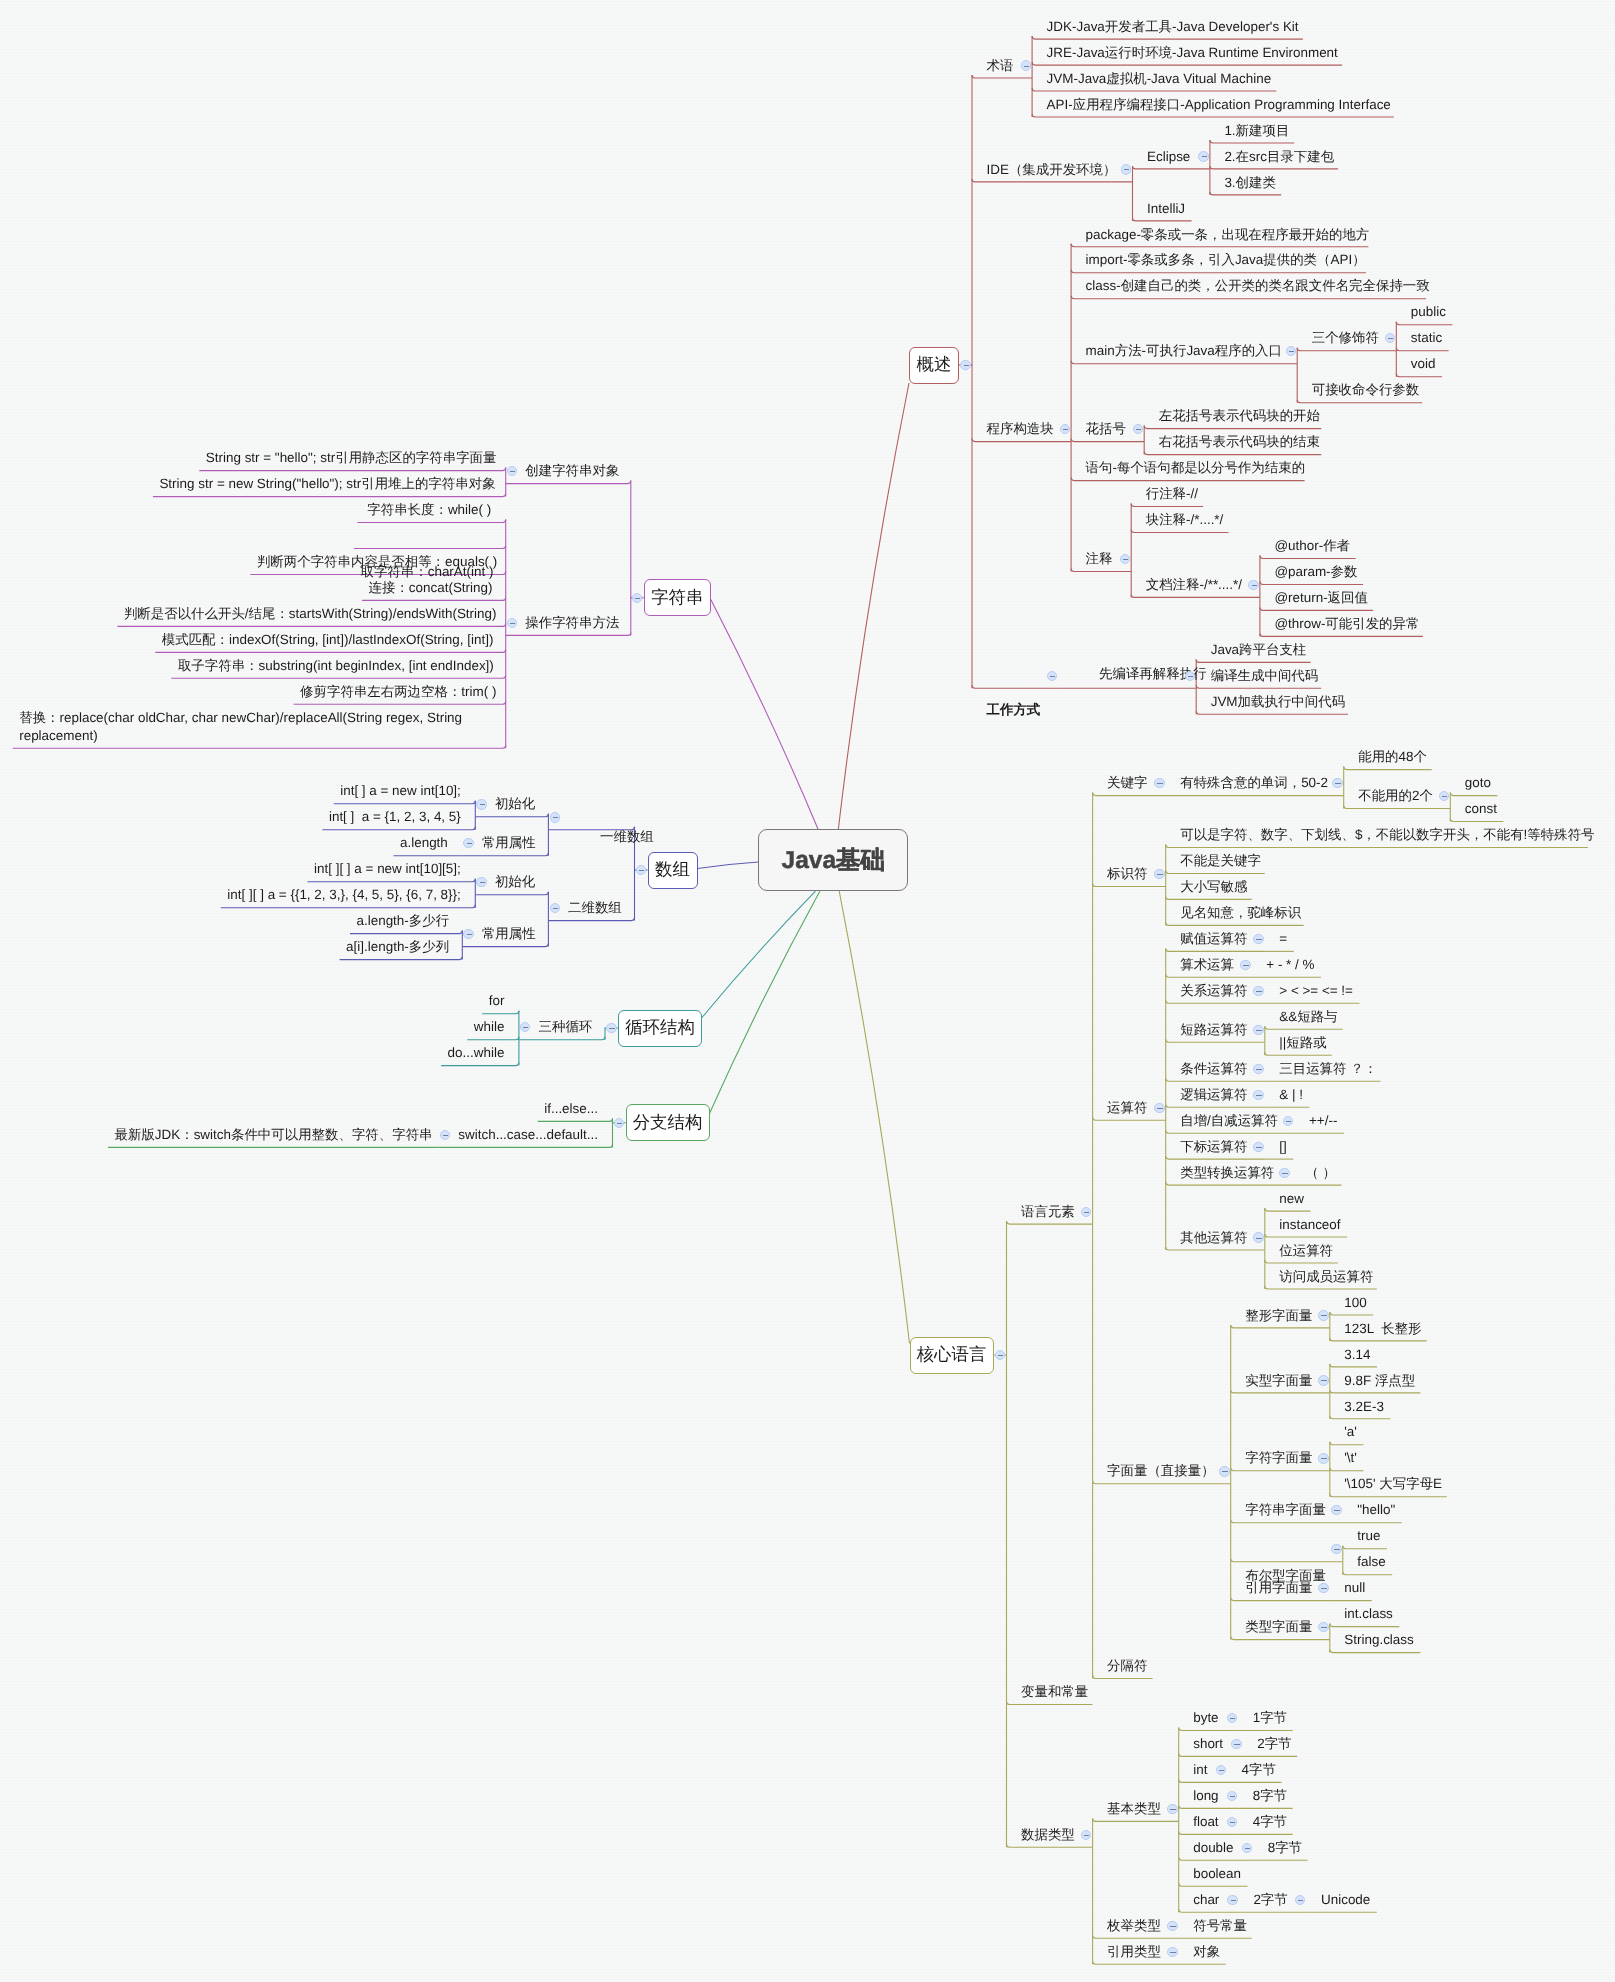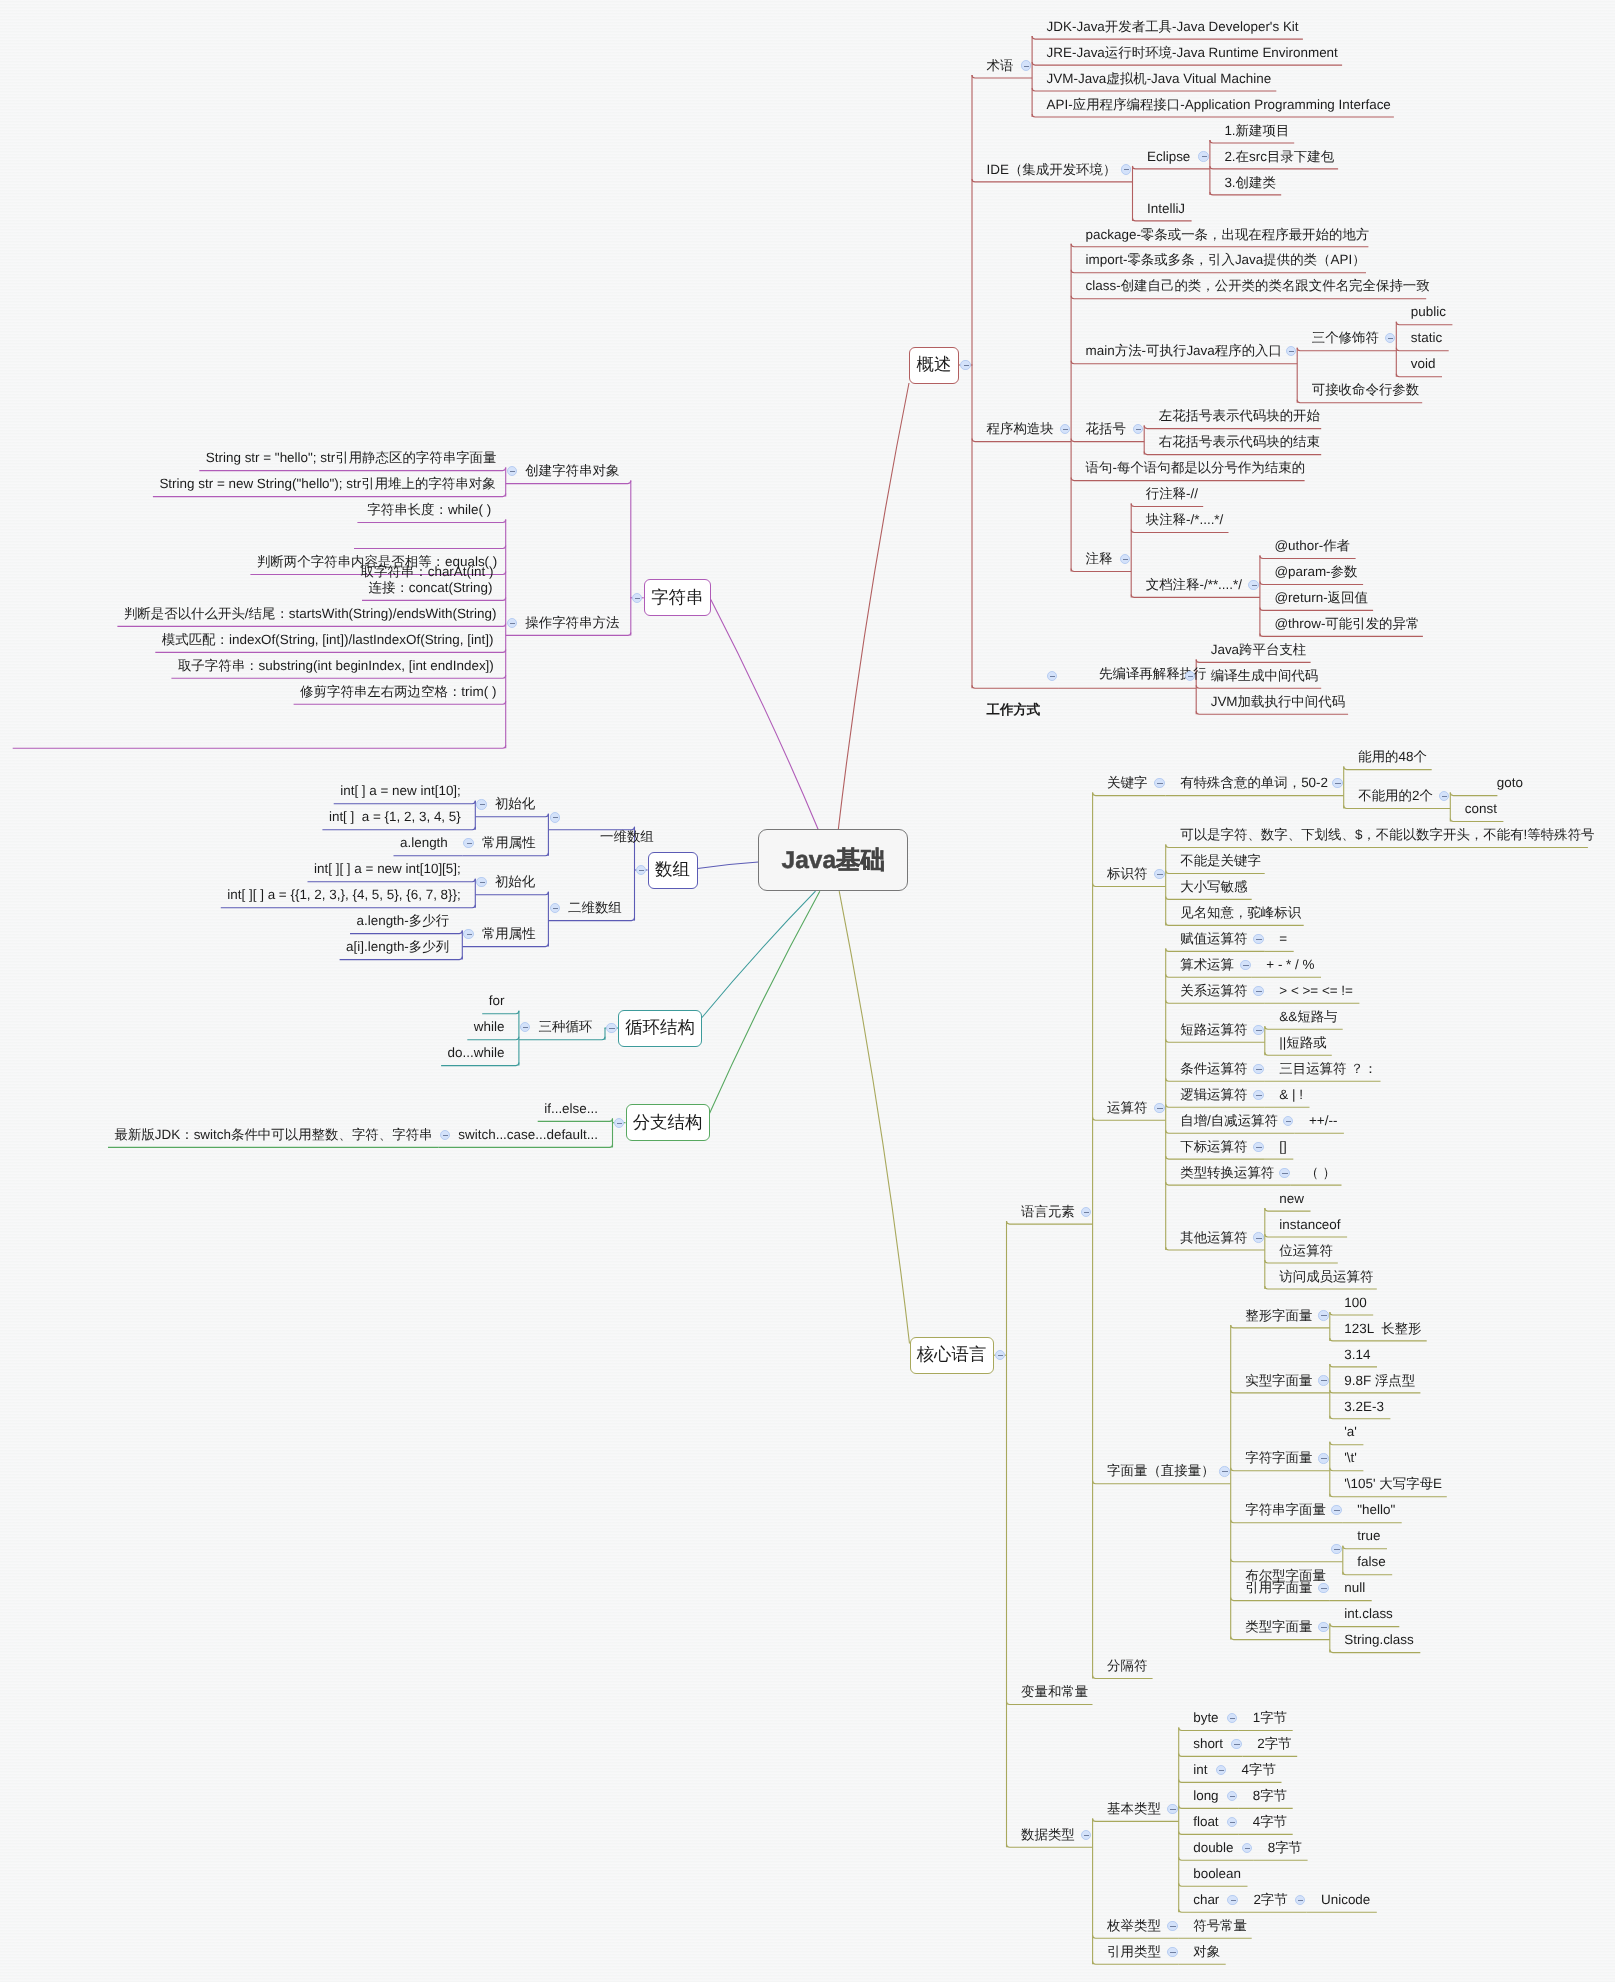--- a/index.html
+++ b/index.html
@@ -279,20 +279,21 @@
   <div class="node ralign" style="left:159.4px;top:471.2px;width:331.8px;">String str = new String("hello"); str引用堆上的字符串对象</div>
   <div class="node ralign" style="left:525.3px;top:610.0px;width:91.0px;">操作字符串方法</div>
   <div class="node ralign" style="left:363.9px;top:497.1px;width:127.3px;">字符串长度：while( )</div>
   <div class="node ralign" style="left:360.5px;top:523.1px;width:130.7px;margin-top:36px;">取字符串：charAt(int )</div>
   <div class="node ralign" style="left:256.9px;top:549.1px;width:234.3px;">判断两个字符串内容是否相等：equals( )</div>
   <div class="node ralign" style="left:368.5px;top:575.1px;width:122.7px;">连接：concat(String)</div>
   <div class="node ralign" style="left:123.9px;top:601.0px;width:367.3px;">判断是否以什么开头/结尾：startsWith(String)/endsWith(String)</div>
   <div class="node ralign" style="left:161.8px;top:627.0px;width:329.4px;">模式匹配：indexOf(String, [int])/lastIndexOf(String, [int])</div>
   <div class="node ralign" style="left:177.9px;top:653.0px;width:313.3px;">取子字符串：substring(int beginIndex, [int endIndex])</div>
   <div class="node ralign" style="left:300.1px;top:678.9px;width:191.1px;">修剪字符串左右两边空格：trim( )</div>
+  <div class="node wrapped" style="left:19.2px;top:704.9px;width:473.0px;">替换：replace(char oldChar, char newChar)/replaceAll(String regex, String replacement)</div>
   <div class="node ralign" style="left:600px;top:804.4px;width:52.0px;margin-top:20px;">一维数组</div>
   <div class="node ralign" style="left:494.9px;top:791.4px;width:39.0px;">初始化</div>
   <div class="node ralign" style="left:340.2px;top:778.4px;width:120.6px;">int[ ] a = new int[10];</div>
   <div class="node ralign" style="left:328.9px;top:804.4px;width:131.9px;">int[ ]  a = {1, 2, 3, 4, 5}</div>
   <div class="node ralign" style="left:481.9px;top:830.3px;width:52.0px;">常用属性</div>
   <div class="node ralign" style="left:400.0px;top:830.3px;width:47.8px;">a.length</div>
   <div class="node ralign" style="left:568.0px;top:895.3px;width:52.0px;">二维数组</div>
   <div class="node ralign" style="left:494.9px;top:869.3px;width:39.0px;">初始化</div>
   <div class="node ralign" style="left:314.0px;top:856.3px;width:146.8px;">int[ ][ ] a = new int[10][5];</div>
   <div class="node ralign" style="left:227.3px;top:882.3px;width:233.5px;">int[ ][ ] a = {{1, 2, 3,}, {4, 5, 5}, {6, 7, 8}};</div>
@@ -304,21 +305,21 @@
   <div class="node ralign" style="left:473.8px;top:1014.3px;width:30.6px;">while</div>
   <div class="node ralign" style="left:447.6px;top:1040.2px;width:56.8px;">do...while</div>
   <div class="node ralign" style="left:544.2px;top:1096.0px;width:53.8px;">if...else...</div>
   <div class="node ralign" style="left:458.3px;top:1122.0px;width:139.7px;">switch...case...default...</div>
   <div class="node ralign" style="left:114.5px;top:1122.0px;width:309.7px;">最新版JDK：switch条件中可以用整数、字符、字符串</div>
   <div class="node" style="left:1021.0px;top:1198.7px;">语言元素</div>
   <div class="node" style="left:1107.1px;top:770.2px;">关键字</div>
   <div class="node" style="left:1180.2px;top:770.2px;">有特殊含意的单词，50-2</div>
   <div class="node" style="left:1358.2px;top:744.2px;">能用的48个</div>
   <div class="node" style="left:1358.2px;top:783.2px;">不能用的2个</div>
-  <div class="node" style="left:1464.8px;top:770.2px;margin-left:32px;">goto</div>
+  <div class="node" style="left:1464.8px;top:770.2px;">goto</div>
   <div class="node" style="left:1464.8px;top:796.1px;">const</div>
   <div class="node" style="left:1107.1px;top:861.1px;">标识符</div>
   <div class="node" style="left:1180.2px;top:822.1px;">可以是字符、数字、下划线、$，不能以数字开头，不能有!等特殊符号</div>
   <div class="node" style="left:1180.2px;top:848.1px;">不能是关键字</div>
   <div class="node" style="left:1180.2px;top:874.1px;">大小写敏感</div>
   <div class="node" style="left:1180.2px;top:900.0px;">见名知意，驼峰标识</div>
   <div class="node" style="left:1107.1px;top:1094.8px;">运算符</div>
   <div class="node" style="left:1180.2px;top:926.0px;">赋值运算符</div>
   <div class="node" style="left:1279.3px;top:926.0px;">=</div>
   <div class="node" style="left:1180.2px;top:952.0px;">算术运算</div>

